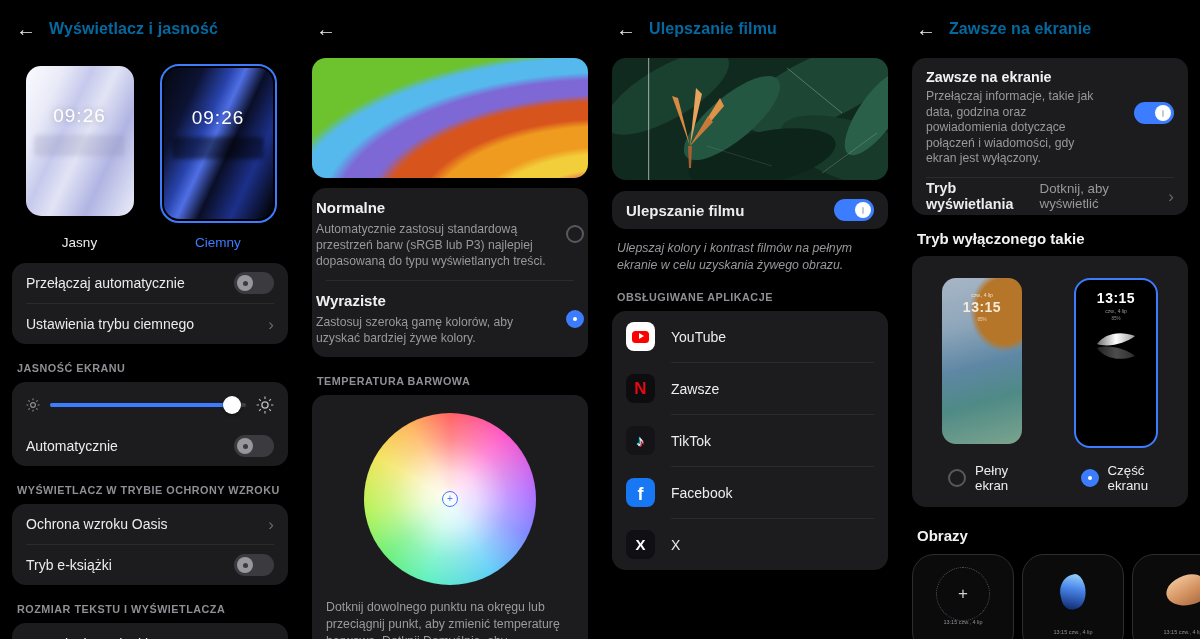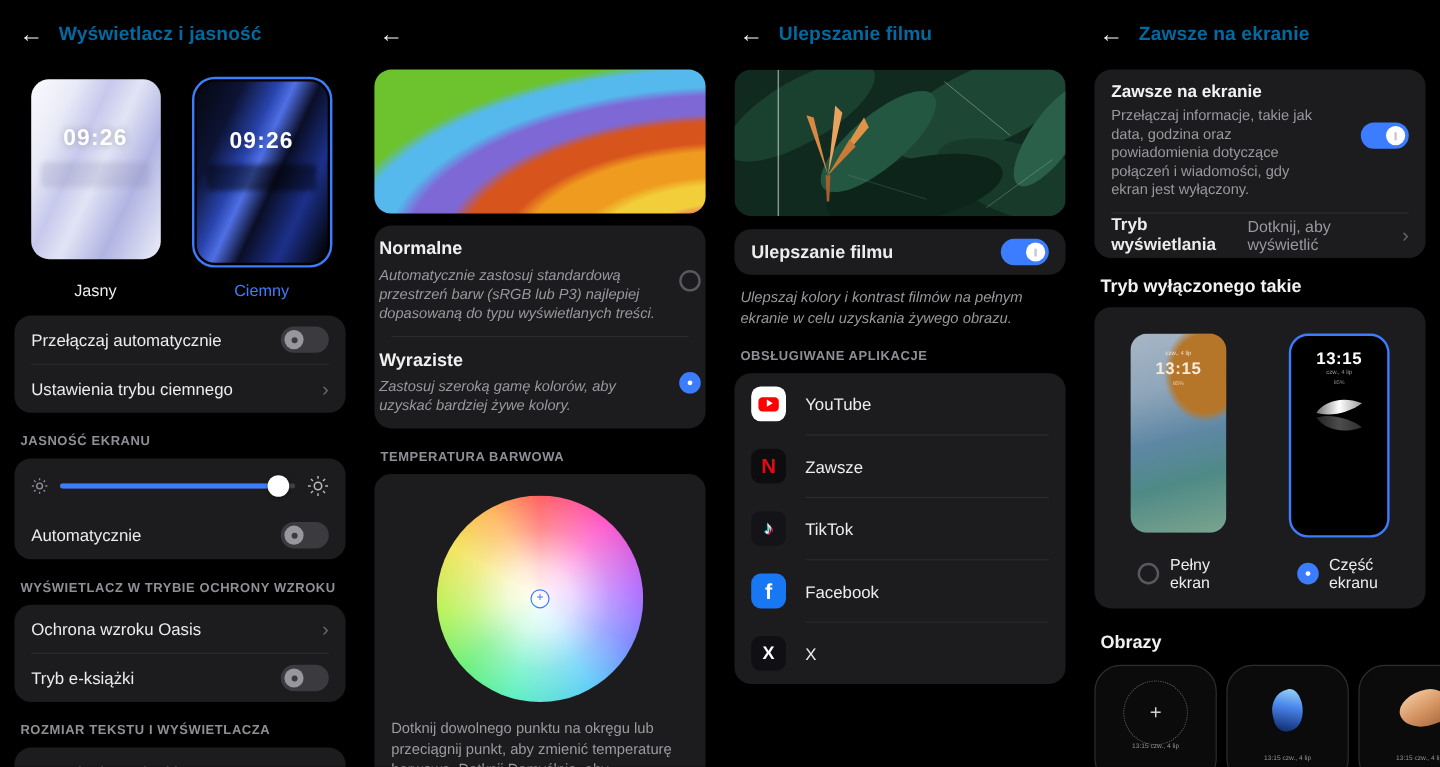--- a/index.html
+++ b/index.html
@@ -37,21 +37,21 @@
   .radio.on::after { content:''; position:absolute; inset:5px; border-radius:50%; background:#fff; }
 
   
   .phones { display:flex; justify-content:center; gap:24px; margin-top:22px; }
   .ph-outer { width:112px; height:154px; border-radius:19px; padding:2px; }
   .ph-outer.sel { border:2.5px solid #3c7dff; padding:2px; width:117px; height:159px; }
   .wall { width:100%; height:100%; border-radius:15px; position:relative; overflow:hidden; }
   .wall-light { background:linear-gradient(115deg,#fafbfe 0%,#e9eaf7 22%,#c6c9ec 38%,#e2e4f5 52%,#b0b4e2 72%,#eceef9 100%); }
   .wall-dark { background:linear-gradient(115deg,#05070f 0%,#0d1334 22%,#2843ab 38%,#4f6fe4 46%,#0a0e26 58%,#1c308a 76%,#04060d 96%); }
   .wall .time { position:absolute; top:26%; width:100%; text-align:center; color:#fff; font-size:19px;
-    font-weight:700; letter-spacing:1px; text-shadow:0 0 6px rgba(0,0,0,.25); }
+    font-weight:400; letter-spacing:1px; text-shadow:0 0 6px rgba(0,0,0,.25); }
   .wall .smudge { position:absolute; top:46%; left:8%; width:84%; height:14%; border-radius:4px; filter:blur(2px); }
   .wall-light .smudge { background:rgba(130,132,170,.22); }
   .wall-dark .smudge { background:rgba(0,0,0,.45); }
   .ph-labels { display:flex; justify-content:center; gap:24px; margin-top:12px; }
   .ph-label { width:112px; text-align:center; font-size:13.5px; color:#ededed; font-weight:500; }
   .ph-label.sel-label { width:117px; color:#3c7dff; }
 
   .slider-row { display:flex; align-items:center; padding:14px 14px 12px; }
   .sun-svg { flex:none; }
   .slider { flex:1; height:4px; border-radius:2px; background:#414144; margin:0 10px; position:relative; }
@@ -60,21 +60,21 @@
     border-radius:50%; background:#fff; box-shadow:0 1px 3px rgba(0,0,0,.5); }
 
   
   .wallpaper { margin-top:16px; height:120px; border-radius:14px;
     background:radial-gradient(140% 155% at 108% 128%,
       #a9298e 0 9%, #e66a63 12% 19%, #f2cf3a 23% 31%, #ef9b1f 35% 46%,
       #d8541d 50% 59%, #7e68d6 63% 71%, #55b9ee 75% 83%, #6cc32d 87% 100%); }
   .opt { display:flex; align-items:center; gap:12px; padding:11px 4px; }
   .opt .txt { flex:1; }
   .opt .t { color:#f0f0f0; font-size:15px; font-weight:700; }
-  .opt .d { color:#98989d; font-size:12.2px; line-height:16px; margin-top:5px;font-style:italic; }
+  .opt .d { color:#98989d; font-size:12.2px; line-height:16px; margin-top:5px; }
   .wheel-card { margin-top:8px; min-height:300px; }
   .wheel-wrap { display:flex; justify-content:center; padding-top:18px; }
   .wheel { width:172px; height:172px; border-radius:50%; position:relative;
     background:
       radial-gradient(circle, rgba(255,255,255,.96) 0%, rgba(255,255,255,.75) 22%, rgba(255,255,255,.28) 48%, rgba(255,255,255,0) 72%),
       conic-gradient(from 0deg, #ff6060, #ff55c8 40deg, #b06cff 85deg, #7d86ff 115deg,
         #5ecdf8 150deg, #5df0c0 195deg, #6aef79 228deg, #b6f256 262deg, #f2e45a 300deg, #ffb258 332deg, #ff6060 360deg); }
   .wheel .marker { position:absolute; left:50%; top:50%; width:16px; height:16px; margin:-8px 0 0 -8px;
     border:1.5px solid #3c7dff; border-radius:50%; display:flex; align-items:center; justify-content:center;
     color:#3c7dff; font-size:10px; line-height:1; font-weight:400; background:rgba(255,255,255,.25); }

